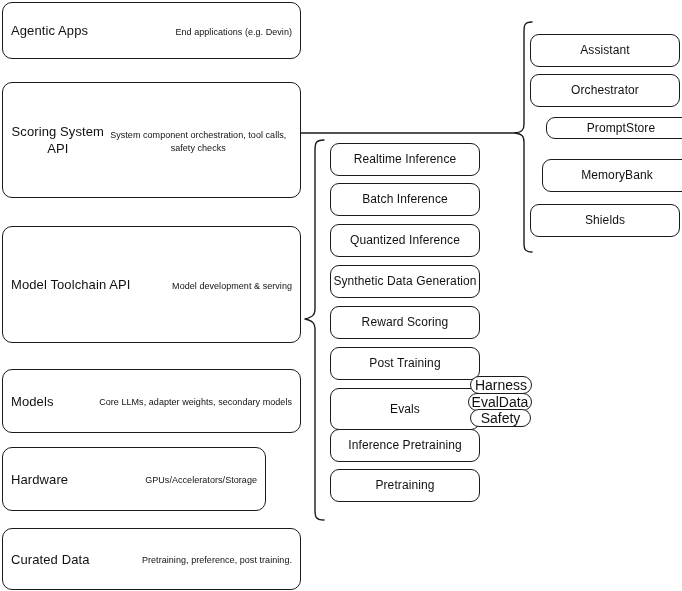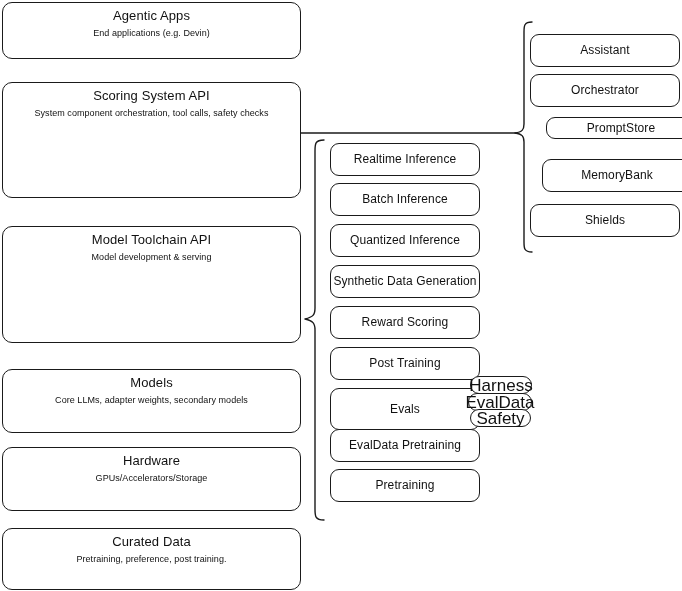--- a/index.html
+++ b/index.html
@@ -20,23 +20,22 @@
   }
 
   
   .layer-box {
     position: absolute;
     box-sizing: border-box;
     border: 1.4px solid #1a1a1a;
     border-radius: 10px;
     background: #ffffff;
     display: flex;
-    flex-direction: column;
     align-items: center;
-    justify-content: flex-start;
+    justify-content: space-between;
     text-align: center;
     padding: 4px 8px;
   }
   .layer-title {
     font-size: 13px;
     line-height: 17px;
     color: #111111;
     letter-spacing: 0.1px;
   }
   .layer-sub {
@@ -66,21 +65,21 @@
   
   .pill {
     position: absolute;
     box-sizing: border-box;
     border: 1.4px solid #1a1a1a;
     border-radius: 999px;
     background: #ffffff;
     display: flex;
     align-items: center;
     justify-content: center;
-    font-size: 17px;
+    font-size: 14px;
     line-height: 13px;
     color: #111111;
     z-index: 5;
   }
 
   
   .brace-svg {
     position: absolute;
     overflow: visible;
     pointer-events: none;
@@ -121,21 +120,21 @@
   <div class="layer-box" style="left: 2px; top: 226px; width: 299px; height: 117px;">
     <div class="layer-title">Model Toolchain API</div>
     <div class="layer-sub">Model development &amp; serving</div>
   </div>
 
   <div class="layer-box" style="left: 2px; top: 369px; width: 299px; height: 64px;">
     <div class="layer-title">Models</div>
     <div class="layer-sub">Core LLMs, adapter weights, secondary models</div>
   </div>
 
-  <div class="layer-box" style="left: 2px; top: 447px; width: 299px; height: 64px;">
+  <div class="layer-box" style="left: 2px; top: 447px; width: 264px; height: 64px;">
     <div class="layer-title">Hardware</div>
     <div class="layer-sub">GPUs/Accelerators/Storage</div>
   </div>
 
   <div class="layer-box" style="left: 2px; top: 528px; width: 299px; height: 62px;">
     <div class="layer-title">Curated Data</div>
     <div class="layer-sub">Pretraining, preference, post training.</div>
   </div>
 
   <svg class="connector-svg" style="left:299px; top:126px;" width="220" height="16" viewBox="0 0 220 16">
@@ -177,21 +176,21 @@
   <div class="item-box" style="left: 330px; top: 306px; width: 150px; height: 33px;">
     <span>Reward Scoring</span>
   </div>
   <div class="item-box" style="left: 330px; top: 347px; width: 150px; height: 33px;">
     <span>Post Training</span>
   </div>
   <div class="item-box" style="left: 330px; top: 388px; width: 150px; height: 42px;">
     <span>Evals</span>
   </div>
   <div class="item-box" style="left: 330px; top: 429px; width: 150px; height: 33px;">
-    <span>EvalData Pretraining</span>
+    <span>Inference Pretraining</span>
   </div>
   <div class="item-box" style="left: 330px; top: 469px; width: 150px; height: 33px;">
     <span>Pretraining</span>
   </div>
 
   <div class="pill" style="left: 470px; top: 376px; width: 62px; height: 18px;">
     <span>Harness</span>
   </div>
   <div class="pill" style="left: 468px; top: 393px; width: 64px; height: 18px;">
     <span>EvalData</span>

